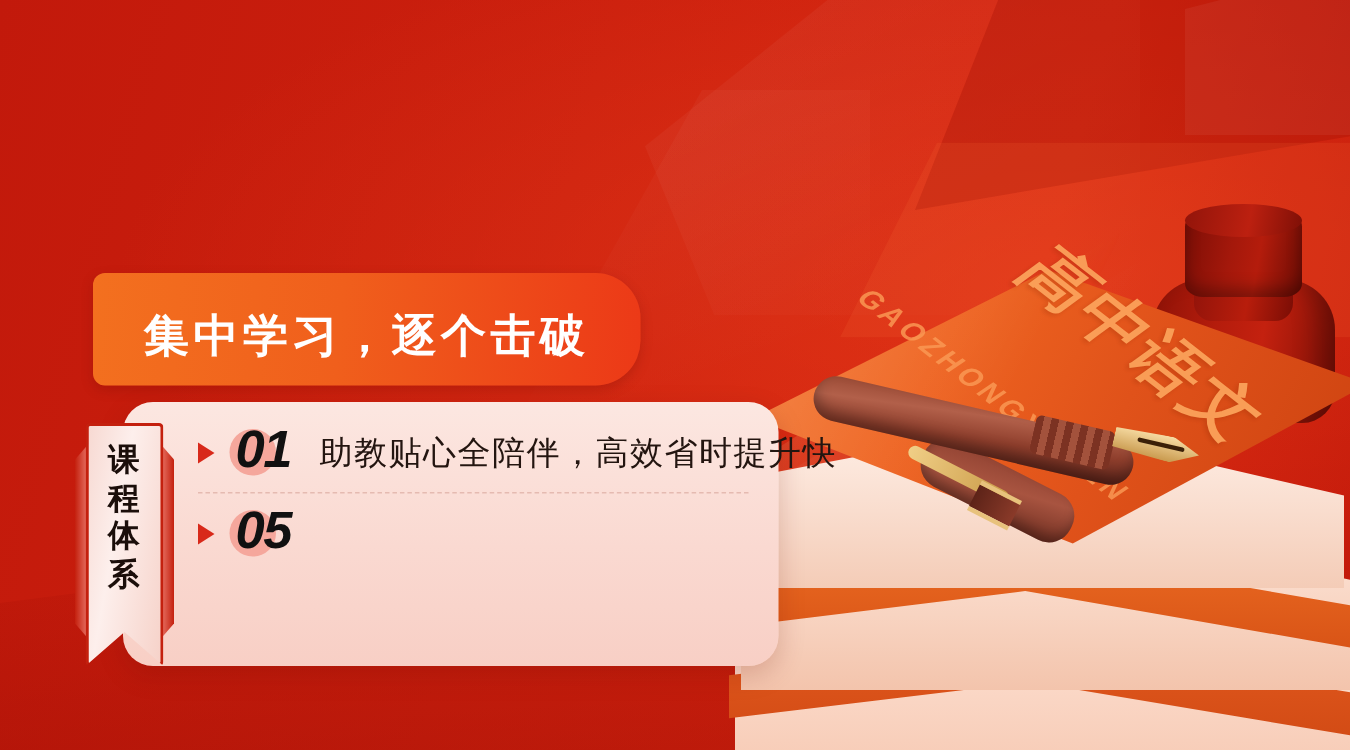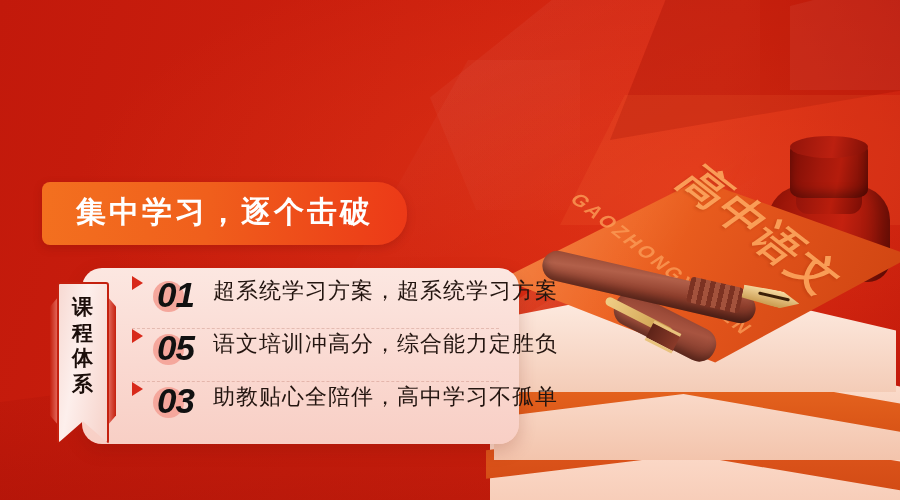--- a/index.html
+++ b/index.html
@@ -135,40 +135,40 @@
   .title{
     position:absolute; left:55px; top:68px;
     font-size:70px; font-weight:700; color:#FFFFFF;
     letter-spacing:4px; line-height:1;
     text-shadow:4px 5px 0 rgba(120,12,4,.35);
     font-family:"Liberation Sans","DejaVu Sans",sans-serif;
   }
 
   
   .subtitle{
-    position:absolute; left:42px; top:182px;
-    padding:10px 34px 12px 34px;
+    position:absolute; left:62px; top:182px;
+    padding:22px 34px 12px 34px;
     border-radius:8px 30px 30px 8px;
     background:linear-gradient(95deg,#F3701F 0%,#F05F1C 45%,#EC3917 100%);
     color:#FFFFFF; font-size:30px; font-weight:700; letter-spacing:3px;
     box-shadow:0 3px 8px rgba(110,15,2,.25);
   }
 
   
   .card{
     position:absolute; left:82px; top:268px;
     width:437px; height:176px;
     border-radius:20px;
     background:linear-gradient(180deg,#FCE7E1 0%,#FAD9D1 55%,#F8CFC5 100%);
     box-shadow:0 6px 18px rgba(110,15,2,.20);
   }
   .rows{ position:absolute; left:50px; top:8px; right:20px; bottom:8px; }
   .row{
     position:relative; height:53px;
-    display:flex; gap:9px;
+    display:flex; align-items:center; gap:9px;
     border-bottom:1px dashed rgba(190,120,105,.35);
   }
   .row:last-child{ border-bottom:none; }
   .tri{
     width:0; height:0; flex:0 0 auto;
     border-left:11px solid #D8291A;
     border-top:7px solid transparent;
     border-bottom:7px solid transparent;
   }
   .numwrap{ position:relative; flex:0 0 auto; width:52px; height:42px; }
@@ -265,40 +265,31 @@
 
   <div class="card">
     <div class="rows">
 
       <div class="row">
         <span class="tri"></span>
         <span class="numwrap">
           <span class="dot"></span>
           <span class="num">01</span>
         </span>
-        <span class="rowtext">超系统学习方案，超系统学习方案</span>
+        <span class="rowtext">助教贴心全陪伴，高效省时提升快</span>
       </div>
 
       <div class="row">
         <span class="tri"></span>
         <span class="numwrap">
           <span class="dot"></span>
           <span class="num">05</span>
         </span>
-        <span class="rowtext">语文培训冲高分，综合能力定胜负</span>
       </div>
 
-      <div class="row">
-        <span class="tri"></span>
-        <span class="numwrap">
-          <span class="dot"></span>
-          <span class="num">03</span>
-        </span>
-        <span class="rowtext">助教贴心全陪伴，高中学习不孤单</span>
-      </div>
 
     </div>
   </div>
 
   <div class="ribbon">
     <div class="ribbon-fold-l"></div>
     <div class="ribbon-fold-r"></div>
     <div class="ribbon-shape"></div>
     <div class="ribbon-text">课<br>程<br>体<br>系</div>
   </div>

